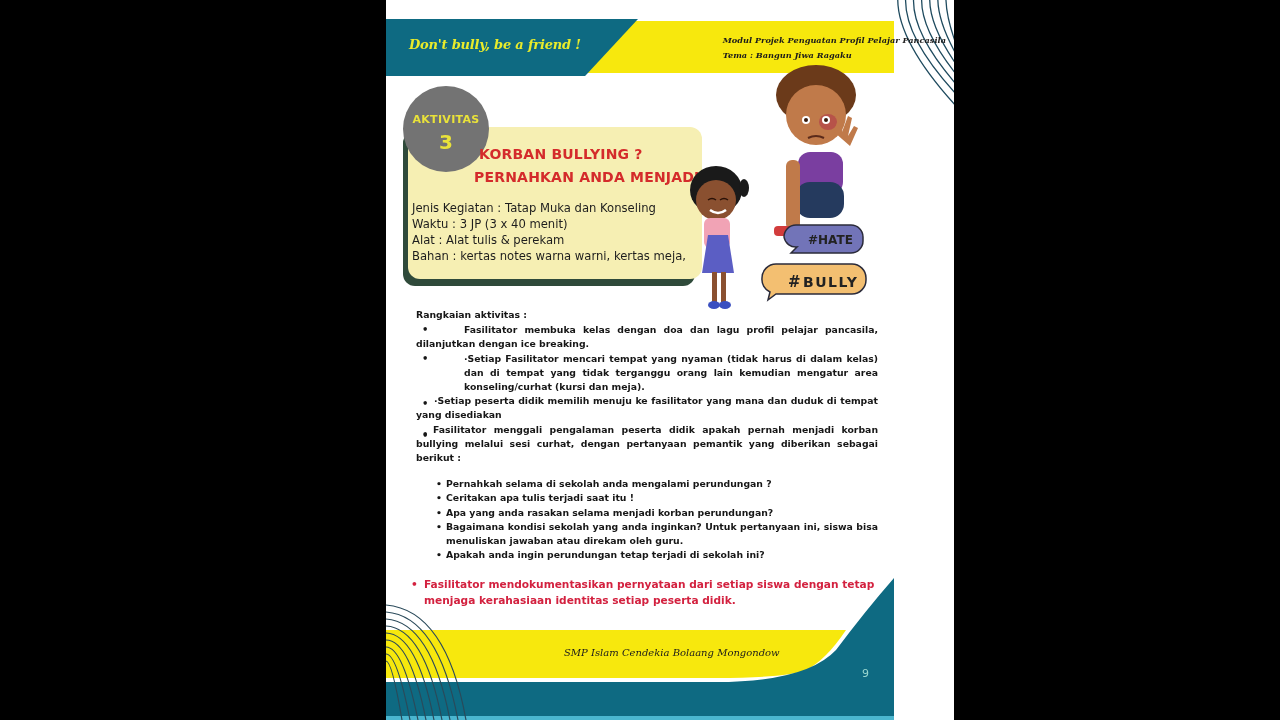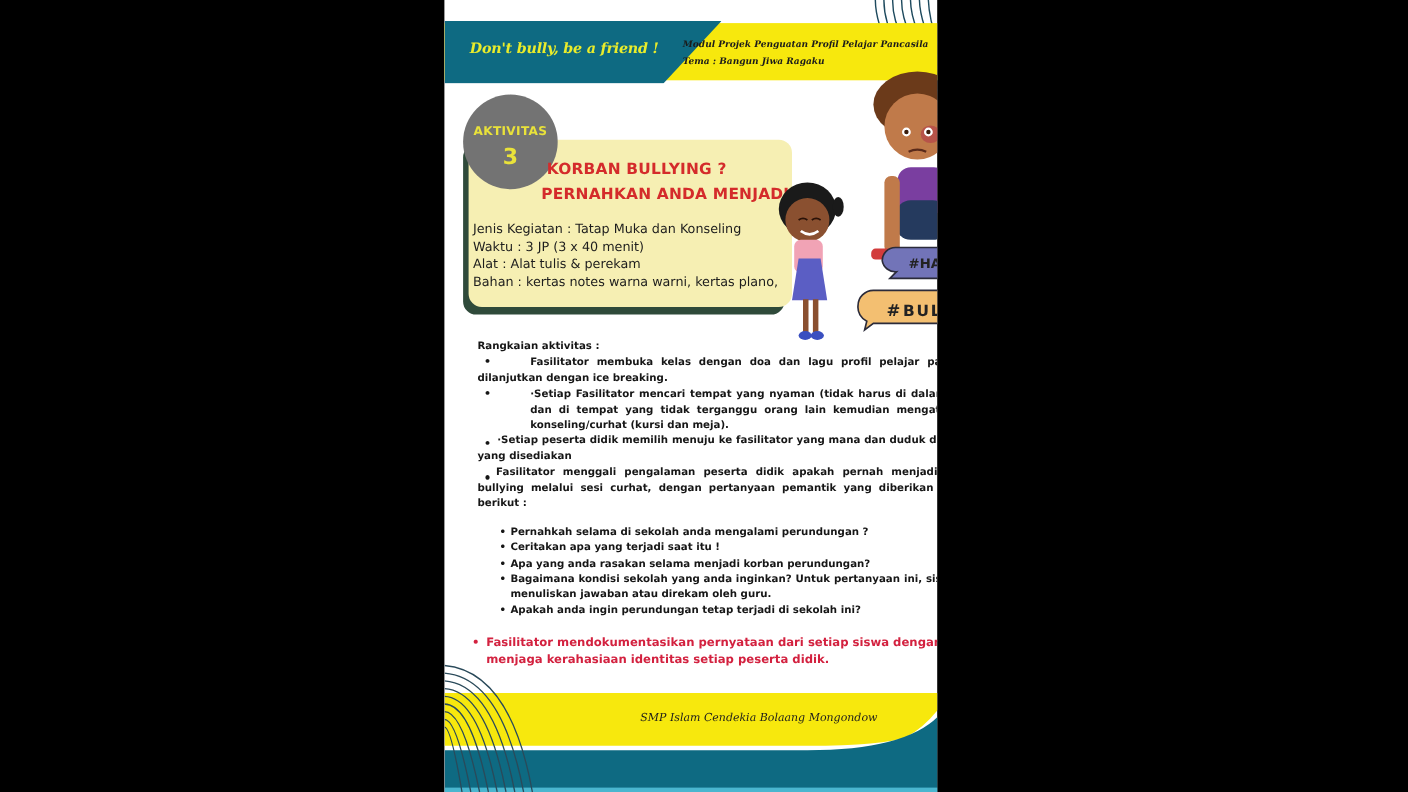--- a/index.html
+++ b/index.html
@@ -1,17 +1,17 @@
 <!DOCTYPE html>
 <html><head>
 <meta charset="utf-8">
 <style>
   html, body { margin:0; padding:0; }
   body { width:1280px; height:720px; background:#000; position:relative; overflow:hidden; font-family:"DejaVu Sans", sans-serif; }
-  .page { position:absolute; left:404px; top:0; width:448px; height:720px; background:#fff; overflow:hidden; }
+  .page { position:absolute; left:386px; top:0; width:568px; height:720px; background:#fff; overflow:hidden; }
 
   
   .hdr-yellow { position:absolute; left:0; top:21px; width:508px; height:52px; background:#f7e80d; }
   .hdr-teal { position:absolute; left:0; top:19px; width:252px; height:57px; background:#0e6a82; clip-path:polygon(0 0,100% 0,79% 100%,0 100%); }
   .hdr-slogan { position:absolute; left:23px; top:37px; font-family:"DejaVu Serif", serif; font-weight:bold; font-style:italic; font-size:13px; color:#e9ec2b; letter-spacing:-0.2px; }
   .hdr-right { position:absolute; right:8px; top:33px; text-align:left; font-family:"DejaVu Serif", serif; font-style:italic; font-weight:bold; font-size:8.2px; line-height:15px; color:#1b1b1b; }
   .arcs-top { position:absolute; right:-2px; top:-6px; }
 
   
   .card-shadow { position:absolute; left:17px; top:131px; width:292px; height:155px; background:#2f4a3a; border-radius:12px; }
@@ -74,21 +74,21 @@
     <div class="circle-num">3</div>
   </div>
   <div class="card-title">
     <div>KORBAN BULLYING ?</div>
     <div>PERNAHKAN ANDA MENJADI</div>
   </div>
   <div class="card-details">
     <div>Jenis Kegiatan : Tatap Muka dan Konseling</div>
     <div>Waktu : 3 JP (3 x 40 menit)</div>
     <div>Alat : Alat tulis &amp; perekam</div>
-    <div>Bahan : kertas notes warna warni, kertas plano,</div>
+    <div>Bahan : kertas notes warna warni, kertas meja,</div>
   </div>
 
   <svg class="illus" width="200" height="260" viewBox="0 0 200 260">
 
     <g>
       <ellipse cx="130" cy="35" rx="40" ry="30" fill="#6b3a1a"></ellipse>
       <ellipse cx="130" cy="55" rx="30" ry="30" fill="#c07a4a"></ellipse>
       <ellipse cx="142" cy="62" rx="9" ry="8" fill="#b0384a" opacity="0.6"></ellipse>
       <circle cx="120" cy="60" r="4" fill="#fff"></circle>
         <circle cx="120" cy="60" r="2" fill="#3a1c0c"></circle>
@@ -140,21 +140,21 @@
       <span class="dot" style="text-indent:0;top:3px;">•</span><span>·Setiap peserta didik memilih menuju ke fasilitator yang mana dan duduk di tempat yang disediakan</span>
     </div>
     <div class="item" style="text-indent:40px;">
       <span class="dot" style="text-indent:0;top:5px;">•</span>
     </div>
     <div class="item" style="text-indent:17px;">
       <span class="dot" style="text-indent:0;top:6px;">•</span><span>Fasilitator menggali pengalaman peserta didik apakah pernah menjadi korban bullying melalui sesi curhat, dengan pertanyaan pemantik yang diberikan sebagai berikut :</span>
     </div>
     <ul class="q-list">
       <li>Pernahkah selama di sekolah anda mengalami perundungan ?</li>
-      <li>Ceritakan apa yang terjadi saat itu !</li>
+      <li>Ceritakan apa tulis terjadi saat itu !</li>
       <li>Apa yang anda rasakan selama menjadi korban perundungan?</li>
       <li>Bagaimana kondisi sekolah yang anda inginkan? Untuk pertanyaan ini, siswa bisa menuliskan jawaban atau direkam oleh guru.</li>
       <li>Apakah anda ingin perundungan tetap terjadi di sekolah ini?</li>
     </ul>
   </div>
 
   <div class="red-note">
     <span class="b">•</span><span>Fasilitator mendokumentasikan pernyataan dari setiap siswa dengan tetap menjaga kerahasiaan identitas setiap peserta didik.</span>
   </div>
 

